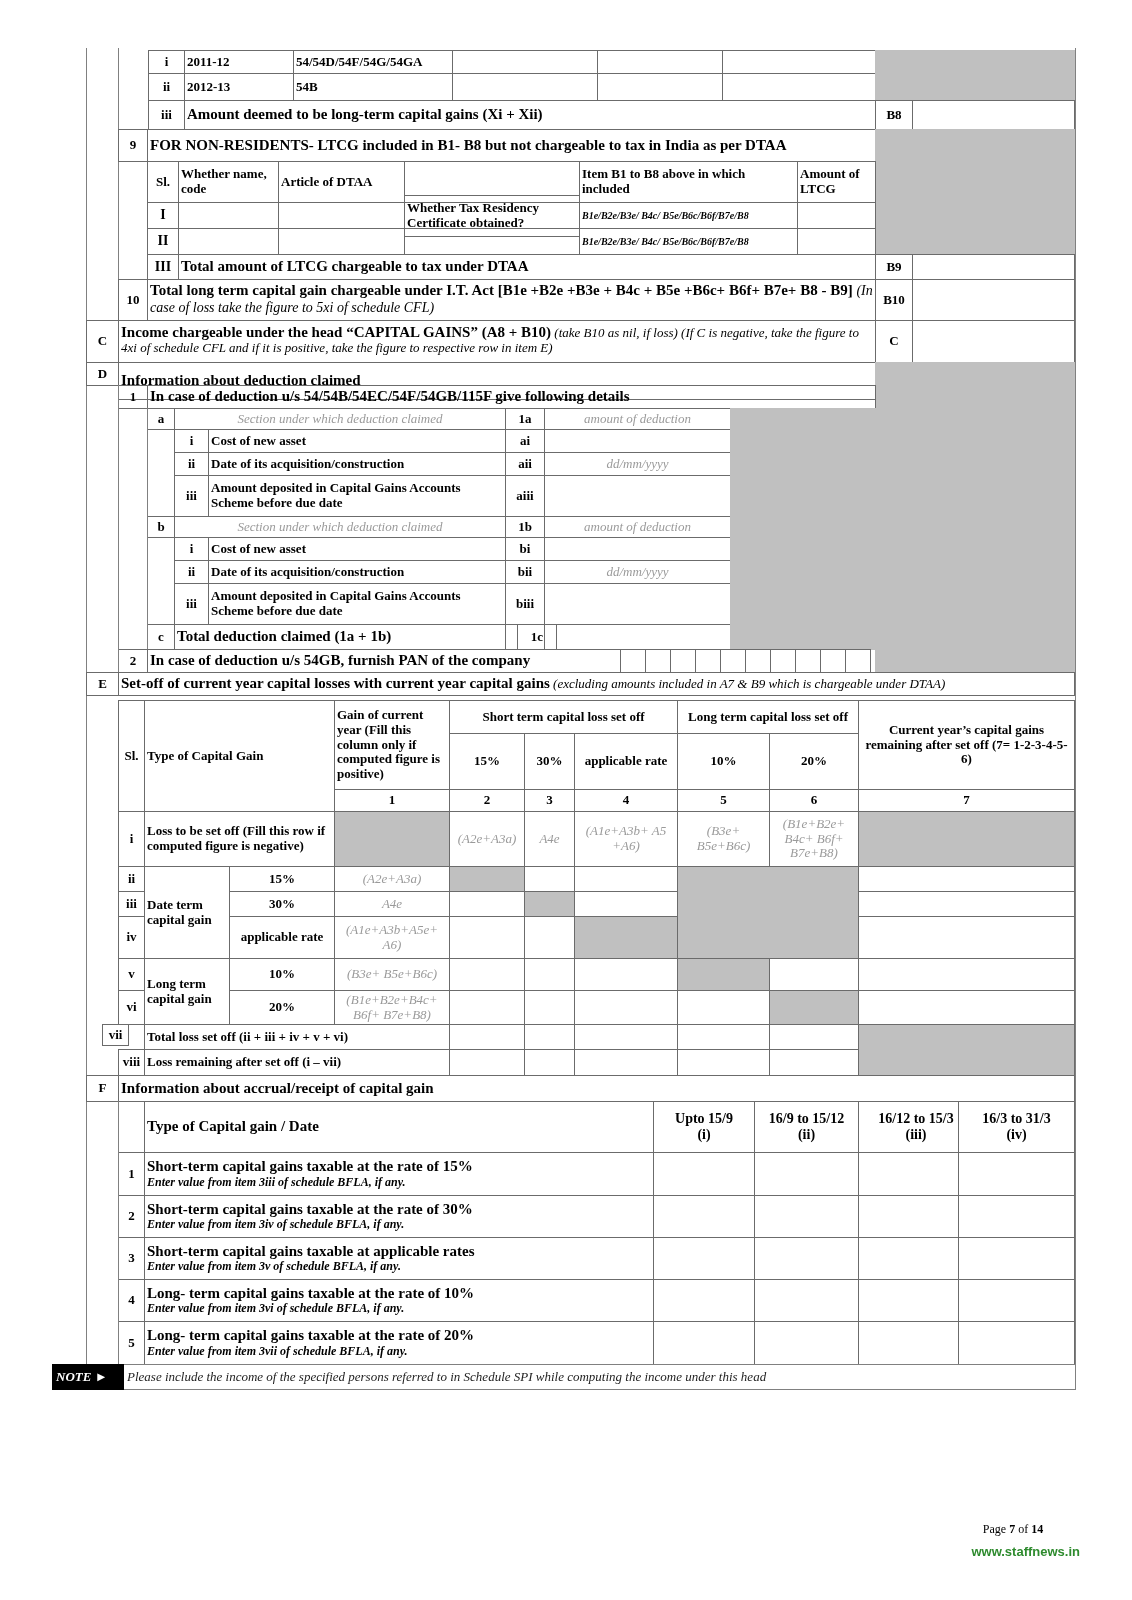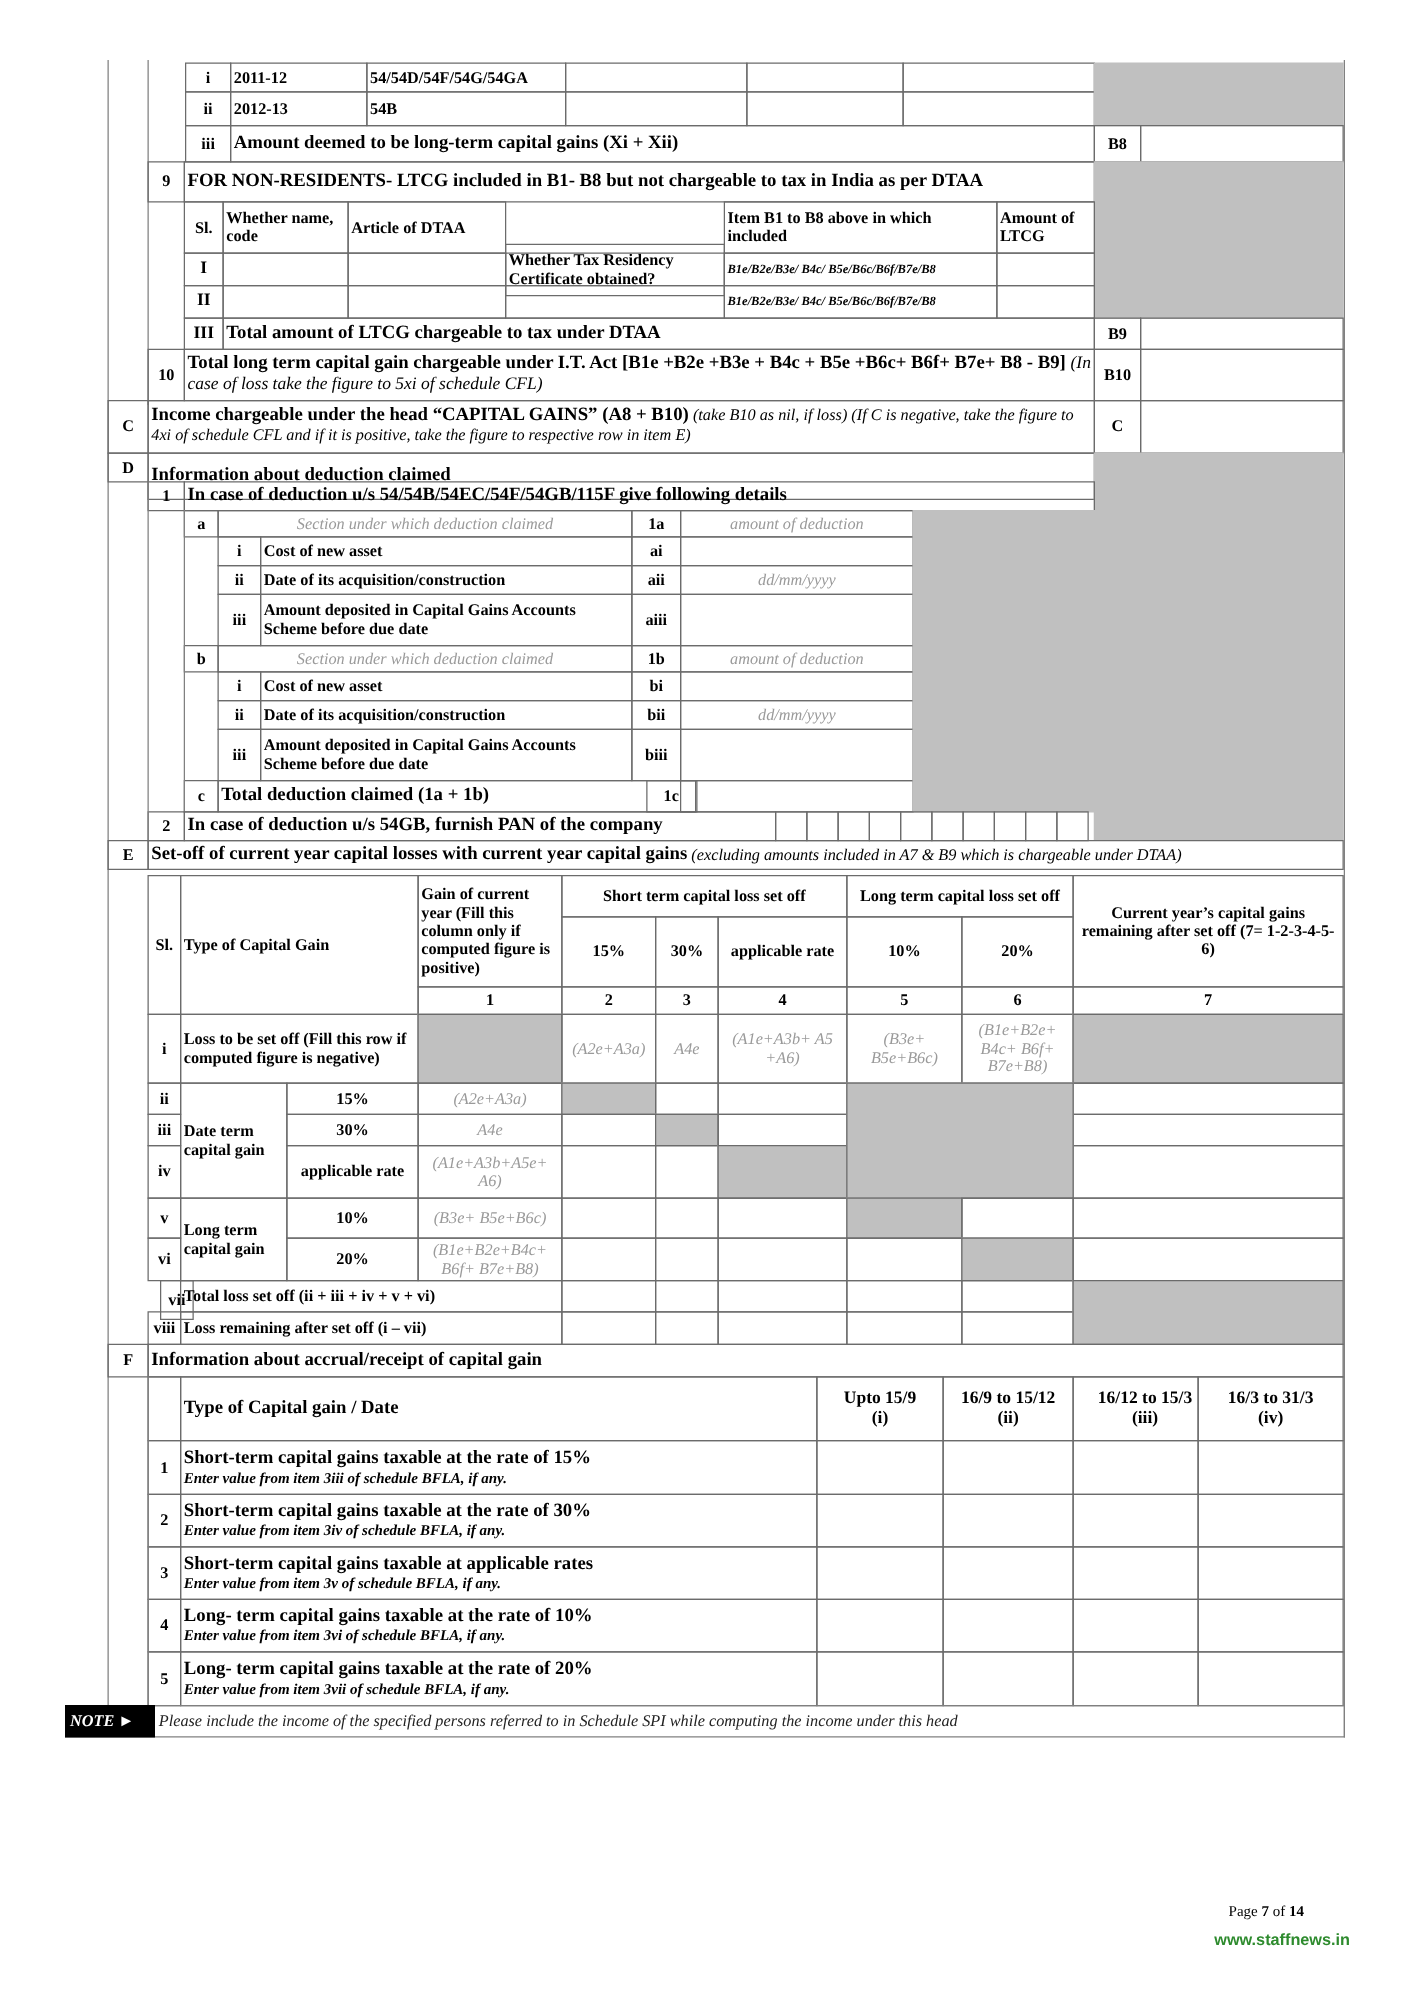--- a/index.html
+++ b/index.html
@@ -146,21 +146,21 @@
   <div class="cell l sm" style="left:208px;top:560px;width:298px;height:24px;">Date of its acquisition/construction</div>
   <div class="cell c b" style="left:505px;top:560px;width:40px;height:24px;">bii</div>
   <div class="cell c hint" style="left:544px;top:560px;width:187px;height:24px;">dd/mm/yyyy</div>
 
   <div class="cell c b" style="left:174px;top:583px;width:35px;height:42px;">iii</div>
   <div class="cell l sm" style="left:208px;top:583px;width:298px;height:42px;">Amount deposited in Capital Gains Accounts Scheme before due date</div>
   <div class="cell c b" style="left:505px;top:583px;width:40px;height:42px;">biii</div>
   <div class="cell" style="left:544px;top:583px;width:187px;height:42px;"></div>
 
   <div class="cell c b" style="left:147px;top:624px;width:28px;height:26px;">c</div>
-  <div class="cell l big" style="left:174px;top:624px;width:384px;height:26px;">Total deduction claimed (1a + 1b)</div>
+  <div class="cell l big" style="left:174px;top:624px;width:332px;height:26px;">Total deduction claimed (1a + 1b)</div>
   <div class="cell c b" style="left:505px;top:624px;width:40px;height:26px;margin-left:12px;">1c</div>
   <div class="cell" style="left:544px;top:624px;width:187px;height:26px;"></div>
 
   <div class="abs gray" style="left:730px;top:408px;width:146px;height:242px;"></div>
   <div class="vline" style="left:147px;top:408px;height:242px;"></div>
 
   <div class="cell c b" style="left:118px;top:649px;width:30px;height:24px;">2</div>
   <div class="cell l big" style="left:147px;top:649px;width:474px;height:24px;">In case of deduction u/s 54GB, furnish PAN of the company</div>
   <div class="abs" style="left:620px;top:649px;height:24px;display:flex;">
     <div class="cell" style="position:relative;width:26px;height:24px;"></div>
@@ -256,21 +256,21 @@
   <div class="cell c sm" style="left:118px;top:990px;width:27px;height:35px;">vi</div>
   <div class="cell c sm" style="left:229px;top:990px;width:106px;height:35px;">20%</div>
   <div class="cell c hint" style="left:334px;top:990px;width:116px;height:35px;">(B1e+B2e+B4c+ B6f+ B7e+B8)</div>
   <div class="cell" style="left:449px;top:990px;width:76px;height:35px;"></div>
   <div class="cell" style="left:524px;top:990px;width:51px;height:35px;"></div>
   <div class="cell" style="left:574px;top:990px;width:104px;height:35px;"></div>
   <div class="cell" style="left:677px;top:990px;width:93px;height:35px;"></div>
   <div class="cell gray" style="left:769px;top:990px;width:90px;height:35px;"></div>
   <div class="cell" style="left:858px;top:990px;width:217px;height:35px;"></div>
 
-  <div class="cell c sm" style="left:128px;top:1024px;width:27px;height:32px;">vii</div>
+  <div class="cell c sm" style="left:102px;top:1024px;width:27px;height:22px;">vii</div>
   <div class="cell l sm" style="left:144px;top:1024px;width:306px;height:26px;">Total loss set off (ii + iii + iv + v + vi)</div>
   <div class="cell" style="left:449px;top:1024px;width:76px;height:26px;"></div>
   <div class="cell" style="left:524px;top:1024px;width:51px;height:26px;"></div>
   <div class="cell" style="left:574px;top:1024px;width:104px;height:26px;"></div>
   <div class="cell" style="left:677px;top:1024px;width:93px;height:26px;"></div>
   <div class="cell" style="left:769px;top:1024px;width:90px;height:26px;"></div>
 
   <div class="cell c sm" style="left:118px;top:1049px;width:27px;height:27px;">viii</div>
   <div class="cell l sm" style="left:144px;top:1049px;width:306px;height:27px;">Loss remaining after set off (i – vii)</div>
   <div class="cell" style="left:449px;top:1049px;width:76px;height:27px;"></div>

